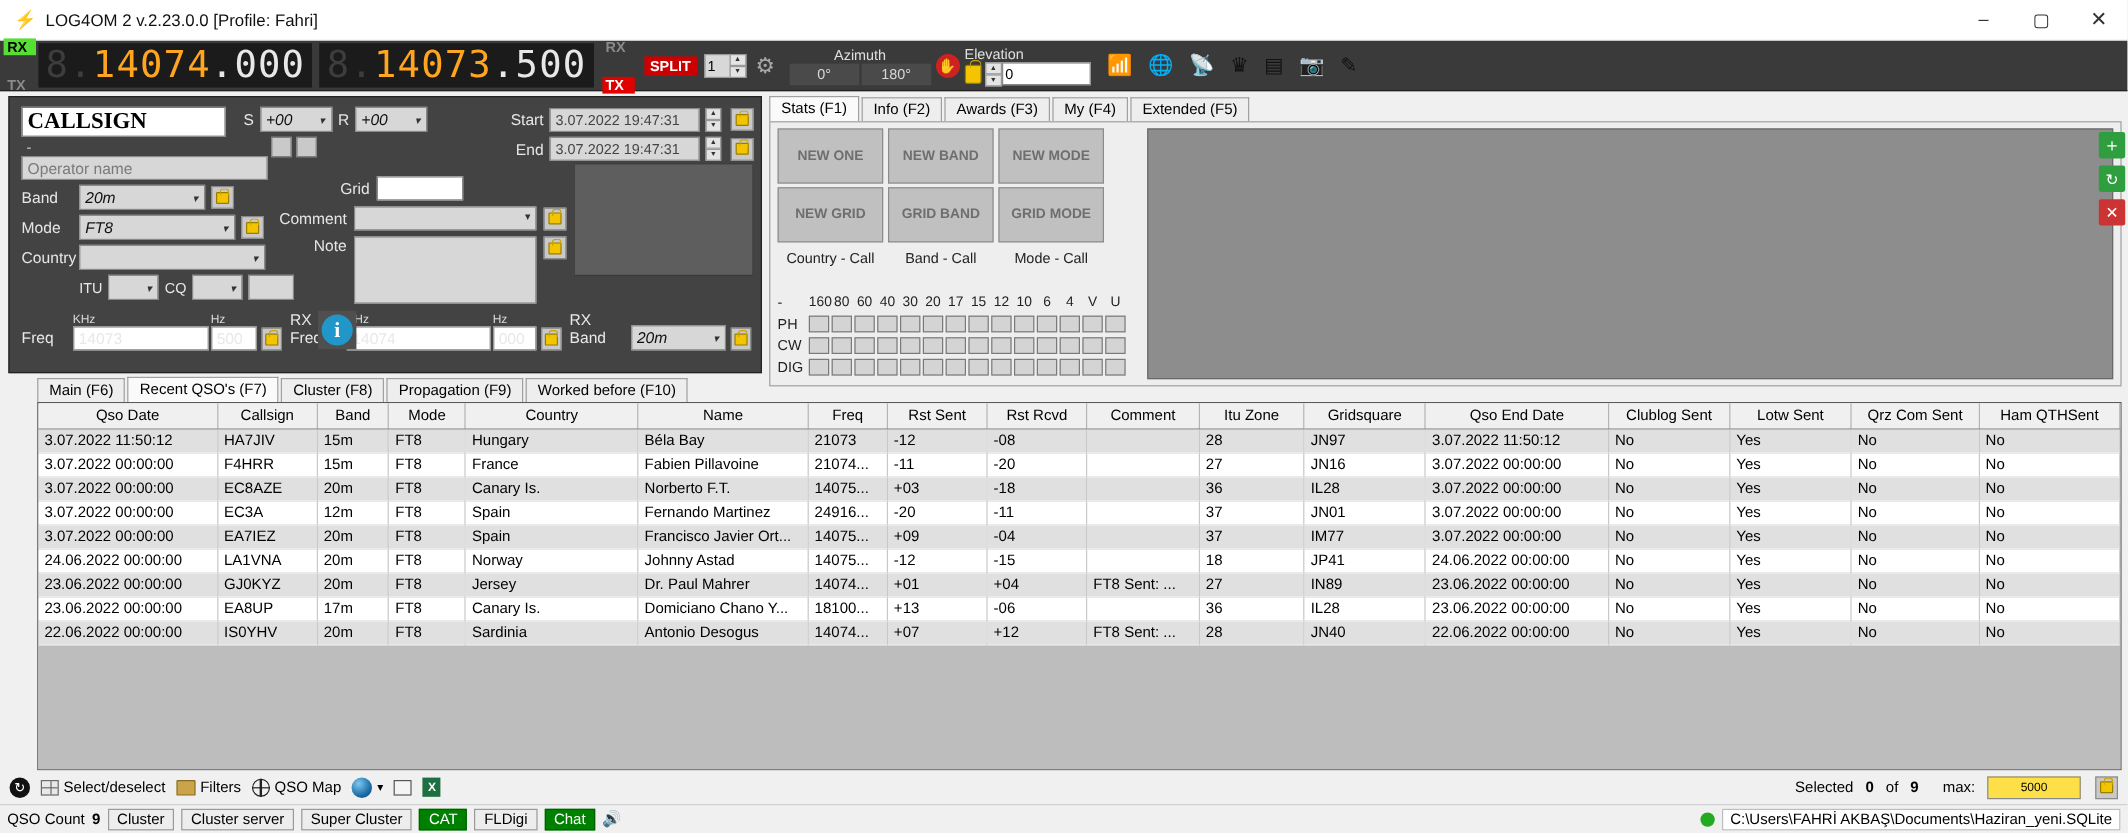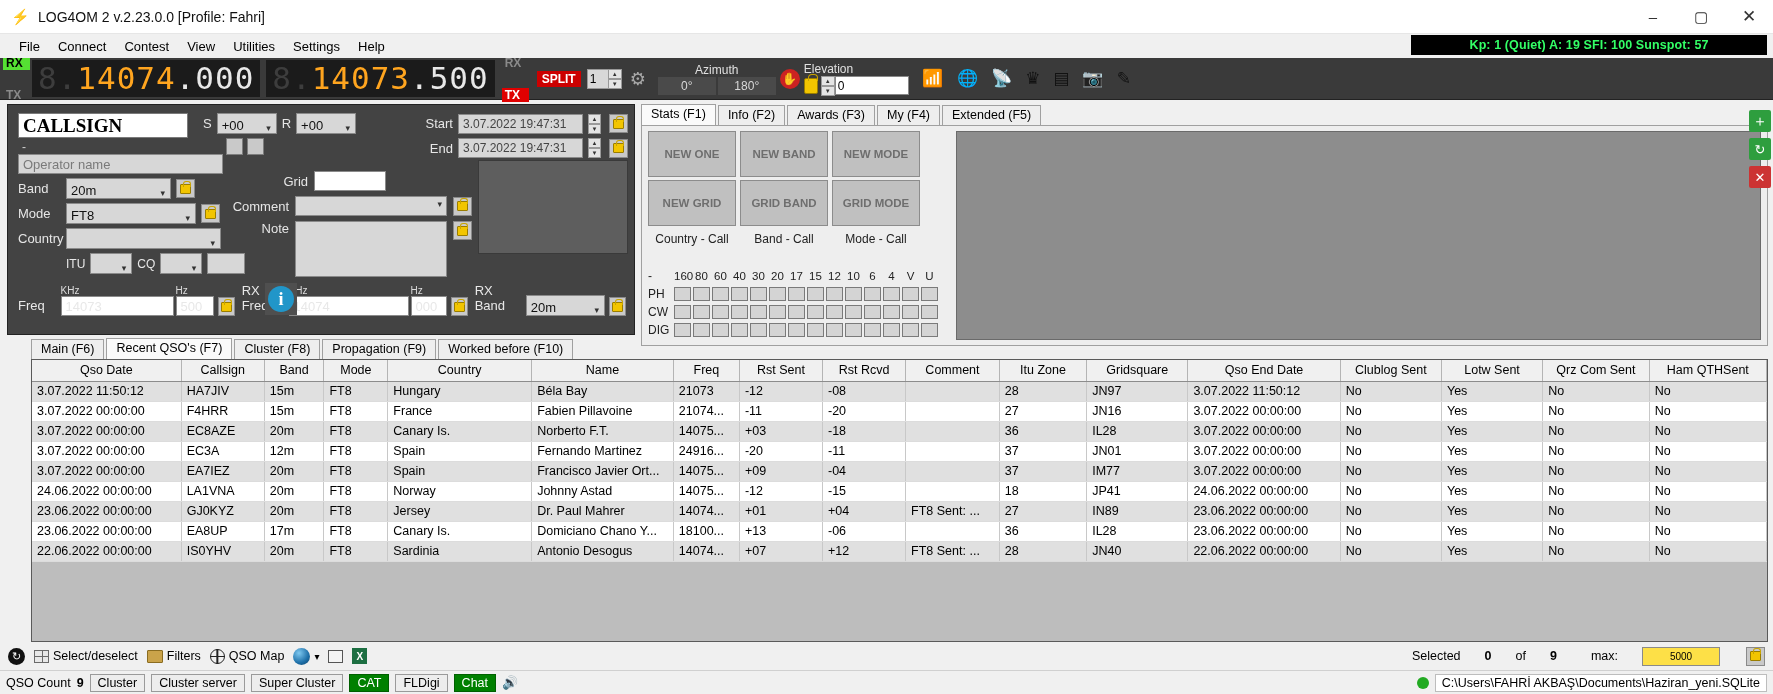--- a/index.html
+++ b/index.html
@@ -100,21 +100,21 @@
     padding:0 4px; display:flex; align-items:center; color:#000;
   }
   .dash { color:#d0d0d0; font-size:12px; margin:2px 0 1px 4px; height:13px; }
   .opname {
     width:205px; height:20px; background:#d7d7d7; border:1px solid #8a8a8a;
     font-size:13px; color:#7a7a7a; padding:0 4px; display:flex; align-items:center;
   }
   .frow { display:flex; align-items:center; margin-top:4px; }
   .flab { width:48px; font-size:13px; color:#e6e6e6; }
   .sel { height:21px; background:#d7d7d7; border:1px solid #8a8a8a; font-size:13px;
-         display:flex; align-items:flex-end; padding:0 4px; color:#111; position:relative; }
+         display:flex; align-items:center; padding:0 4px; color:#111; position:relative;font-style:italic; }
   .sel .chev { position:absolute; right:5px; font-size:9px; color:#333; }
   .lockbtn { width:19px; height:19px; background:#c9c9c9; border:1px solid #8a8a8a;
              margin-left:5px; display:flex; align-items:center; justify-content:center; }
   .lockglyph { width:11px; height:10px; background:#f2c500; border:1px solid #9a7d00;
                border-radius:1px; position:relative; }
   .lockglyph:before { content:""; position:absolute; left:2px; top:-4px; width:6px; height:5px;
                border:1.5px solid #c9a400; border-bottom:none; border-radius:3px 3px 0 0; }
   .smbox { height:21px; background:#d7d7d7; border:1px solid #8a8a8a; font-size:12px;
            display:flex; align-items:center; padding:0 3px; position:relative; }
   .khzlbl { font-size:10px; color:#dcdcdc; }
@@ -196,21 +196,21 @@
   .folderico { width:16px; height:13px; background:#caa34a; border:1px solid #8a6c20; border-radius:1px; }
   .globeico { width:15px; height:15px; border-radius:50%; border:1.4px solid #222; position:relative; }
   .globeico:before { content:""; position:absolute; left:50%; top:-1px; bottom:-1px; width:1.3px;
                      background:#222; transform:translateX(-50%); }
   .globeico:after { content:""; position:absolute; top:50%; left:-1px; right:-1px; height:1.3px; background:#222; }
   .earthico { width:17px; height:17px; border-radius:50%;
               background:radial-gradient(circle at 35% 30%, #7ec8f0 0%, #1d6fa8 60%, #0d3f63 100%); }
   .winico { width:15px; height:13px; border:1.3px solid #555; background:#f4f4f4; }
   .xlsico { width:15px; height:16px; background:#1d6f42; color:#fff; font-size:10px; font-weight:bold;
             display:flex; align-items:center; justify-content:center; }
-  .btright { margin-left:auto; display:flex; align-items:center; gap:24px; font-size:12.5px; }
+  .btright { margin-left:auto; display:flex; align-items:center; gap:10px; font-size:12.5px; }
   .maxbox { width:78px; height:19px; background:#fde047; border:1px solid #8a8a8a; font-size:10px;
             text-align:center; display:flex; align-items:center; justify-content:center; }
 
   
   .statusbar { height:24px; background:#f0f0f0; border-top:1px solid #d0d0d0;
                display:flex; align-items:center; padding:0 6px; gap:6px; font-size:12.5px; flex:none; }
   .sbtn2 { border:1px solid #9a9a9a; background:#ededed; padding:1px 7px; font-size:12.5px; }
   .sbtn2.green { background:#008000; color:#fff; border-color:#006000; }
   .sbright { margin-left:auto; display:flex; align-items:center; gap:6px; }
   .greendot { width:12px; height:12px; border-radius:50%; background:#22aa22; }
@@ -224,30 +224,20 @@
 
   <div class="titlebar">
     <div class="logo">⚡</div>
     <div class="ttext">LOG4OM 2 v.2.23.0.0 [Profile: Fahri]</div>
     <div class="spacer"></div>
     <div class="winbtn">–</div>
     <div class="winbtn">▢</div>
     <div class="winbtn close">✕</div>
   </div>
 
-  <div class="menubar">
-    <div class="mi">File</div>
-    <div class="mi">Connect</div>
-    <div class="mi">Contest</div>
-    <div class="mi">View</div>
-    <div class="mi">Utilities</div>
-    <div class="mi">Settings</div>
-    <div class="mi">Help</div>
-    <div class="solar">Kp: 1 (Quiet)  A: 19  SFI: 100 Sunspot: 57</div>
-  </div>
 
   <div class="radiobar">
     <div class="rxtx">
       <div class="rx">RX</div>
       <div class="tx">TX</div>
     </div>
     <div class="freqdisp">
       <span class="dim">8.</span>
       <span class="amber">14074</span>
       <span class="white">.000</span>

